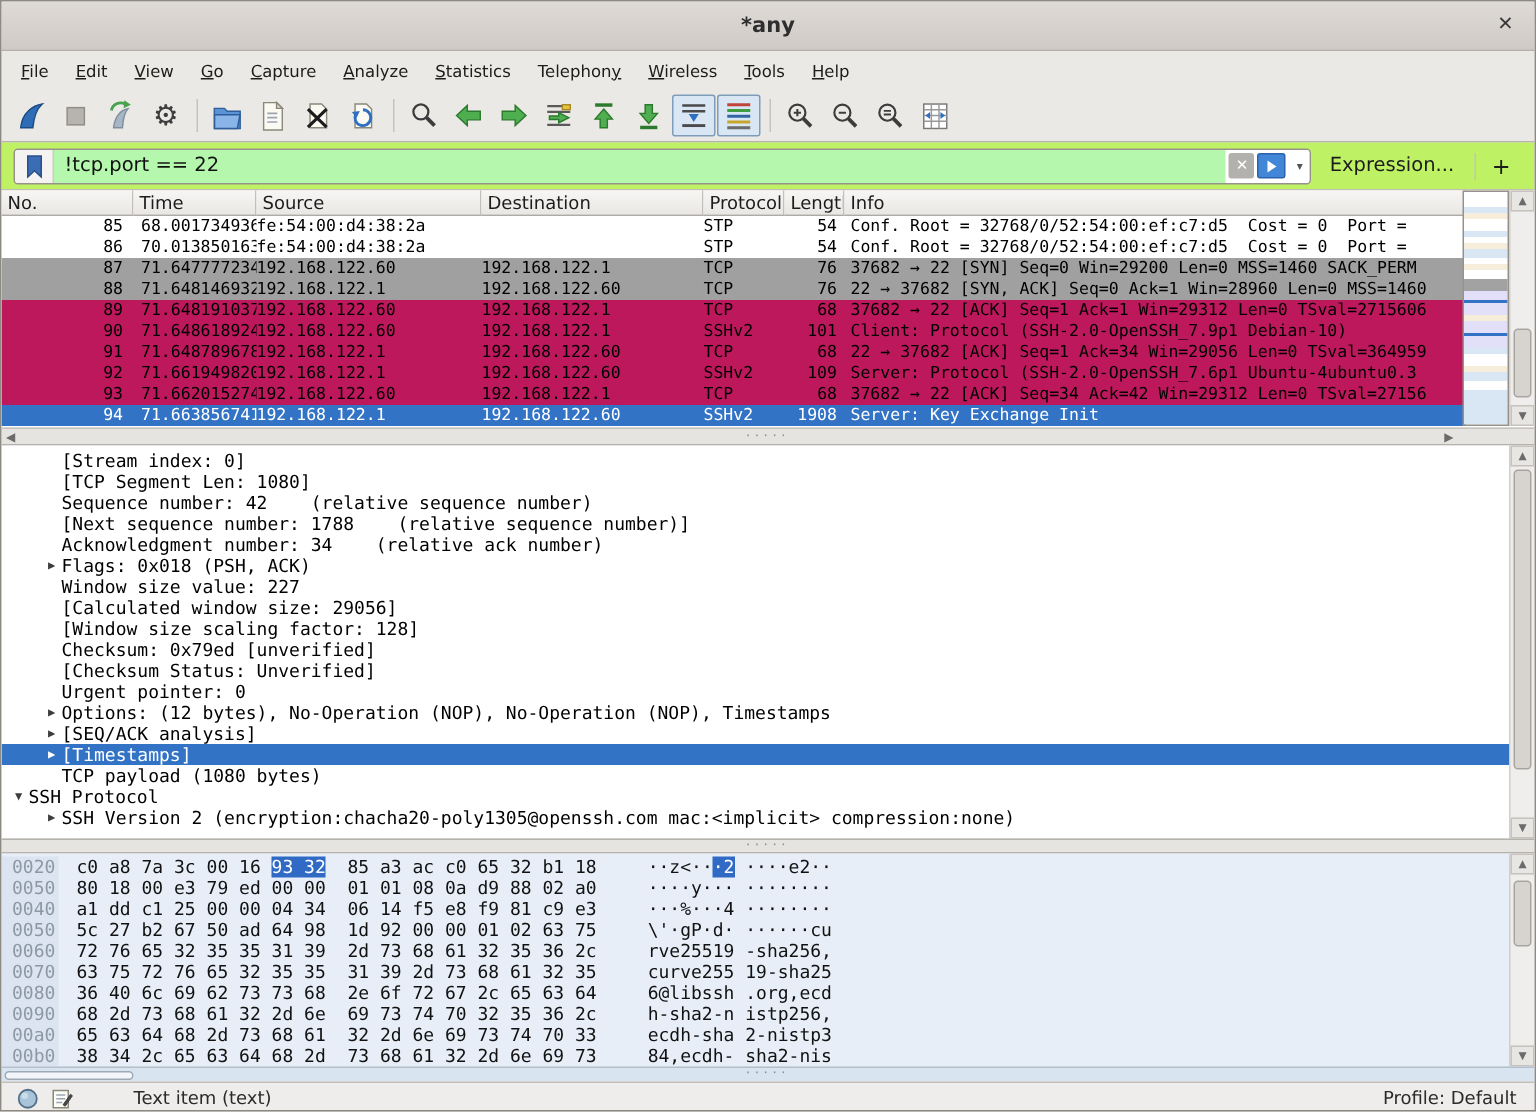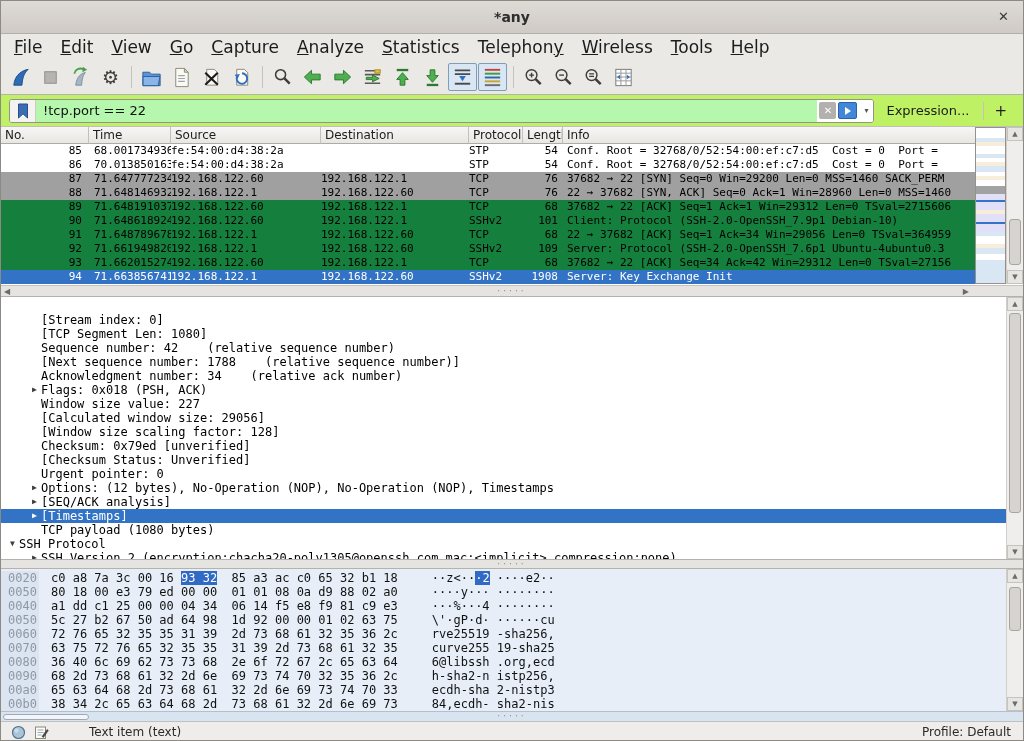--- a/index.html
+++ b/index.html
@@ -9,21 +9,21 @@
   
   .titlebar { position:absolute; left:0; top:0; width:100%; height:33px;
     background:linear-gradient(#dedad6,#cfcac5); border-bottom:1px solid #b2aea9;
     display:flex; align-items:center; justify-content:center; }
   .titlebar .title { font-size:14px; font-weight:bold; color:#2e2e2e; }
   .titlebar .close { position:absolute; right:14px; top:8px; font-size:13px; color:#3a3a3a; cursor:default; }
 
   
   .menubar { position:absolute; left:0; top:33px; width:100%; height:26px; background:#ebe9e6;
     display:flex; align-items:center; padding-left:4px; }
-  .menu-item { padding:4px 9px; font-size:17px; color:#1c1c1c; white-space:pre; }
+  .menu-item { padding:4px 9px; font-size:11px; color:#1c1c1c; white-space:pre; }
   .menu-item .mn { text-decoration:underline; }
 
   
   .toolbar { position:absolute; left:0; top:59px; width:100%; height:35px; background:#ebe9e6;
     border-bottom:1px solid #b5b1ac; display:flex; align-items:center; padding-left:5px; }
   .tbtn { width:29px; height:28px; display:flex; align-items:center; justify-content:center; border:1px solid transparent; margin-right:1px; }
   .tbtn svg { width:23px; height:23px; }
   .tbtn.pressed { background:#d9e6f4; border:1px solid #7f9db9; border-radius:2px; }
   .tsep { width:1px; height:22px; background:#c6c2bd; margin:0 5px; }
   .gear-glyph { font-size:19px; color:#3d3d3d; line-height:1; }
@@ -54,42 +54,42 @@
   .pl-header .hcell { background:linear-gradient(#f7f6f4,#e9e7e4); border-right:1px solid #c3bfba; border-bottom:1px solid #aeaaa5;
     font-size:12px; color:#1c1c1c; padding:1px 0 0 4px; overflow:hidden; white-space:nowrap; height:17px; }
   .pl-rows { position:absolute; left:0; top:17px; width:976px; }
   .prow { height:14px; line-height:14px; font-family:"DejaVu Sans Mono","Liberation Mono",monospace; font-size:11px; color:#000; white-space:pre; overflow:hidden; }
   .prow > div { overflow:hidden; }
   .prow .c-no  { text-align:right; padding-right:7px; }
   .prow .c-time{ padding-left:5px; }
   .prow .c-len { text-align:right; padding-right:5px; }
   .prow .c-info{ padding-left:4px; }
   .row-gray { background:#a0a0a0; }
-  .row-lav  { background:#15803d; }
+  .row-lav  { background:#be185d; }
   .row-sel  { background:#3273c5; color:#fff; }
   .minimap { position:absolute; right:17px; top:0; width:31px; height:157px; border:1px solid #97918b; background:
     linear-gradient(to bottom,#fff 0 10px,#d9e7f5 10px 14px,#f6eedb 14px 18px,#fff 18px 26px,#d9e7f5 26px 30px,#fff 30px 34px,
     #f6eedb 34px 38px,#d9e7f5 38px 44px,#fff 44px 48px,#f6eedb 48px 52px,#fff 52px 58px,#a2a2a2 58px 66px,#e2e0f8 66px 72px,
     #3273c5 72px 74px,#e2e0f8 74px 82px,#f6eedb 82px 86px,#e2e0f8 86px 94px,#3273c5 94px 96px,#e2e0f8 96px 104px,
     #d9e7f5 104px 108px,#fff 108px 116px,#f6eedb 116px 120px,#d9e7f5 120px 126px,#fff 126px 132px,#d9e7f5 132px 155px); }
 
   
   .vscroll { position:absolute; right:0; width:17px; background:#efeeec; border-left:1px solid #d2cec9; }
   .sb-arrow { height:14px; display:flex; align-items:center; justify-content:center; font-size:7px; color:#6b6b6b;
     background:#e8e6e3; border:1px solid #c6c2bd; }
   .sb-thumb { position:absolute; left:2px; width:12px; background:#d7d4d0; border:1px solid #a8a4a0; border-radius:3px; }
   .hstrip { position:absolute; left:0; width:100%; display:flex; align-items:center; }
   .dots { position:absolute; left:50%; transform:translateX(-50%); color:#8f8b86; font-size:9px; letter-spacing:3px; line-height:1; }
 
   .strip1 { top:284px; height:12px; background:#e6e4e1; border-top:1px solid #c6c2bd; border-bottom:1px solid #b5b1ac; }
   .strip1 .la, .strip1 .ra { font-size:8px; color:#6b6b6b; }
   .strip1 .la { margin-left:3px; } .strip1 .ra { position:absolute; right:54px; }
 
   
-  .details { position:absolute; left:0; top:296px; width:1007px; height:262px; background:#fff; overflow:hidden; padding-top:16px; }
+  .details { position:absolute; left:0; top:296px; width:1007px; height:262px; background:#fff; overflow:hidden; padding-top:3px; }
   .dline { display:flex; height:14px; line-height:14px; font-family:"DejaVu Sans Mono","Liberation Mono",monospace; font-size:12px; color:#000; }
   .dline .arrow { flex:none; width:13px; text-align:center; font-size:8px; color:#3d3d3d; }
   .dline.ind0 .arrow { margin-left:5px; }
   .dline.ind1 .arrow { margin-left:27px; }
   .dline .dtext { white-space:pre; }
   .dline.sel { background:#3273c5; color:#fff; }
   .dline.sel .arrow { color:#fff; }
   .dvscroll { top:296px; height:262px; }
 
   .strip2 { top:558px; height:10px; background:#e6e4e1; border-top:1px solid #b5b1ac; border-bottom:1px solid #b5b1ac; }

